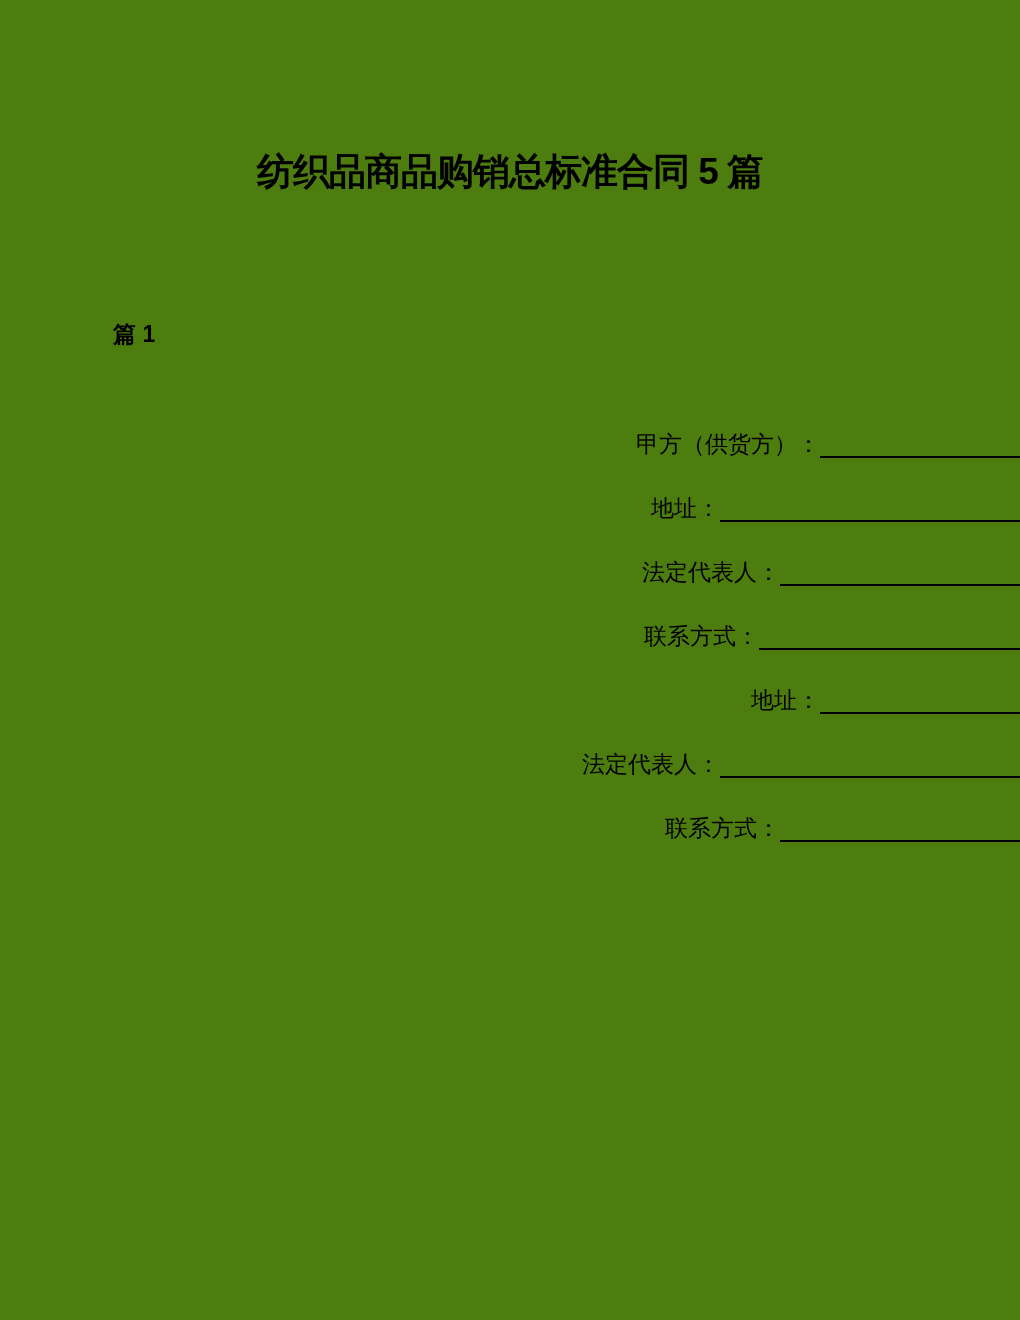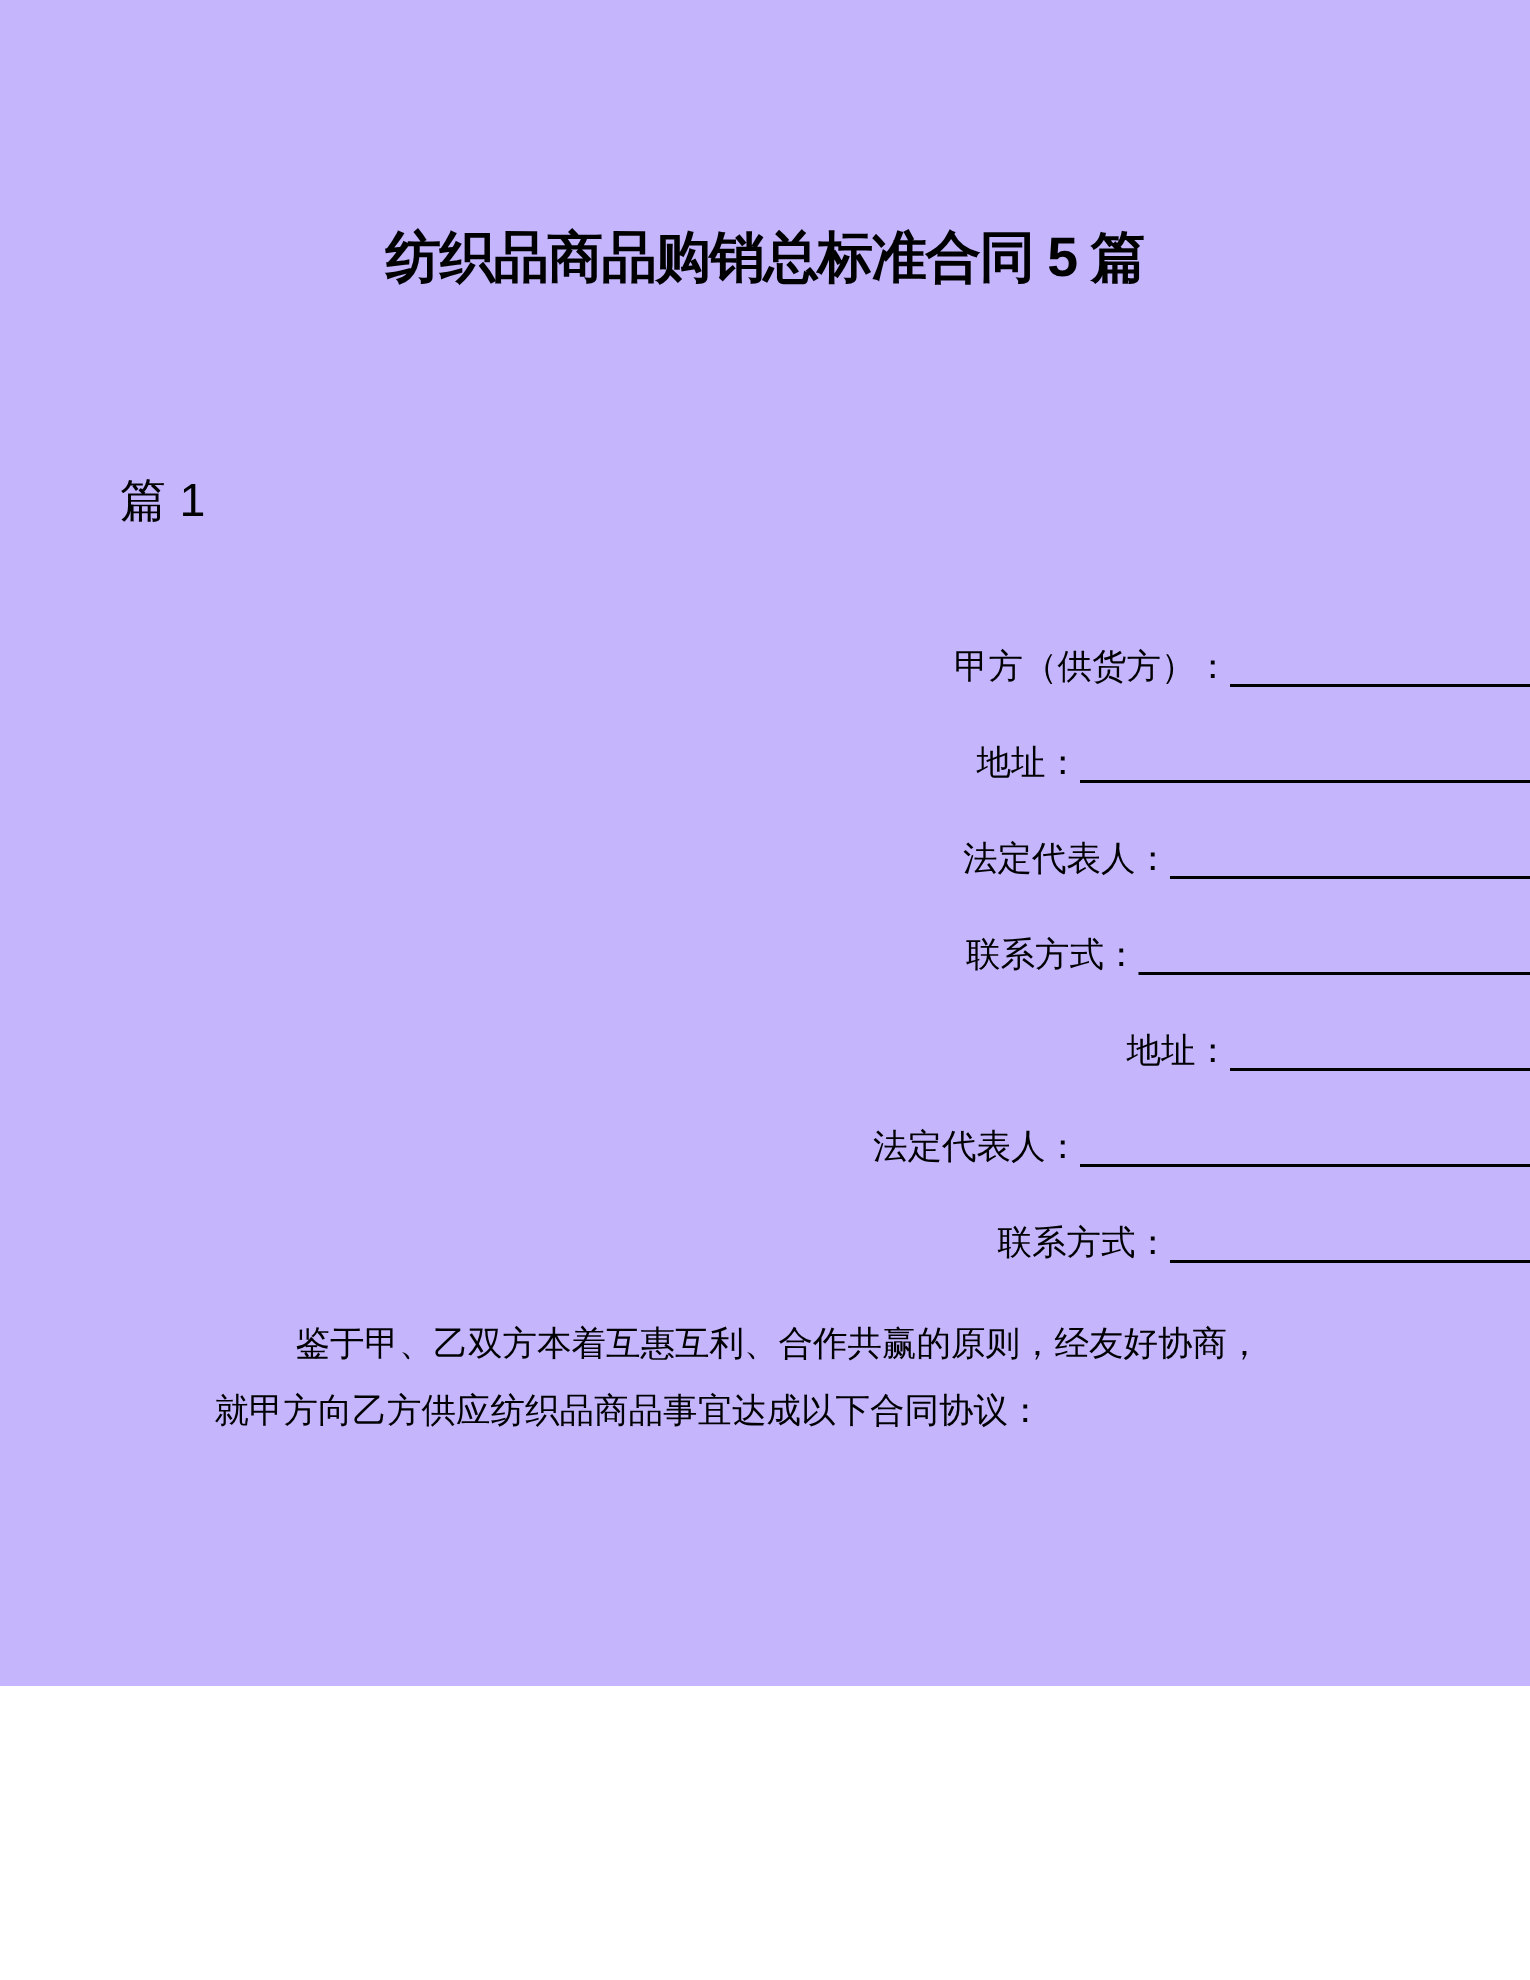--- a/index.html
+++ b/index.html
@@ -9,38 +9,38 @@
   }
   body {
     width: 1020px;
     height: 1320px;
     font-family: "Liberation Sans", sans-serif;
     color: #000000;
   }
   .page {
     position: relative;
     width: 1020px;
-    height: 1124px;
-    background: #c4b5fd;
+    height: 1320px;
+    background: #4d7c0f;
     overflow: hidden;
   }
   .doc-title {
     margin: 0;
     padding-top: 150px;
     text-align: center;
     font-size: 37px;
     line-height: 44px;
     font-weight: 700;
     letter-spacing: -1px;
   }
   .section-heading {
-    margin: 122px 0 0 80px;
-    font-size: 31px;
+    margin: 122px 0 0 113px;
+    font-size: 23px;
     line-height: 36px;
-    font-weight: 400;
+    font-weight: 700;
   }
   .form-fields {
     margin: 79px 0 0 197px;
   }
   .field-row {
     font-size: 23px;
     line-height: 26px;
     margin-bottom: 37px;
     white-space: nowrap;
     font-weight: 400;
@@ -107,15 +107,14 @@
     <div class="field-row">
       <span class="field-label">法定代表人：</span><span class="blank-line"></span>
     </div>
 
     <div class="field-row">
       <span class="field-label">联系方式：</span><span class="blank-line"></span>
     </div>
 
   </div>
 
-  <p class="intro-paragraph">鉴于甲、乙双方本着互惠互利、合作共赢的原则，经友好协商，就甲方向乙方供应纺织品商品事宜达成以下合同协议：</p>
 
 </div>
 
 </body></html>

